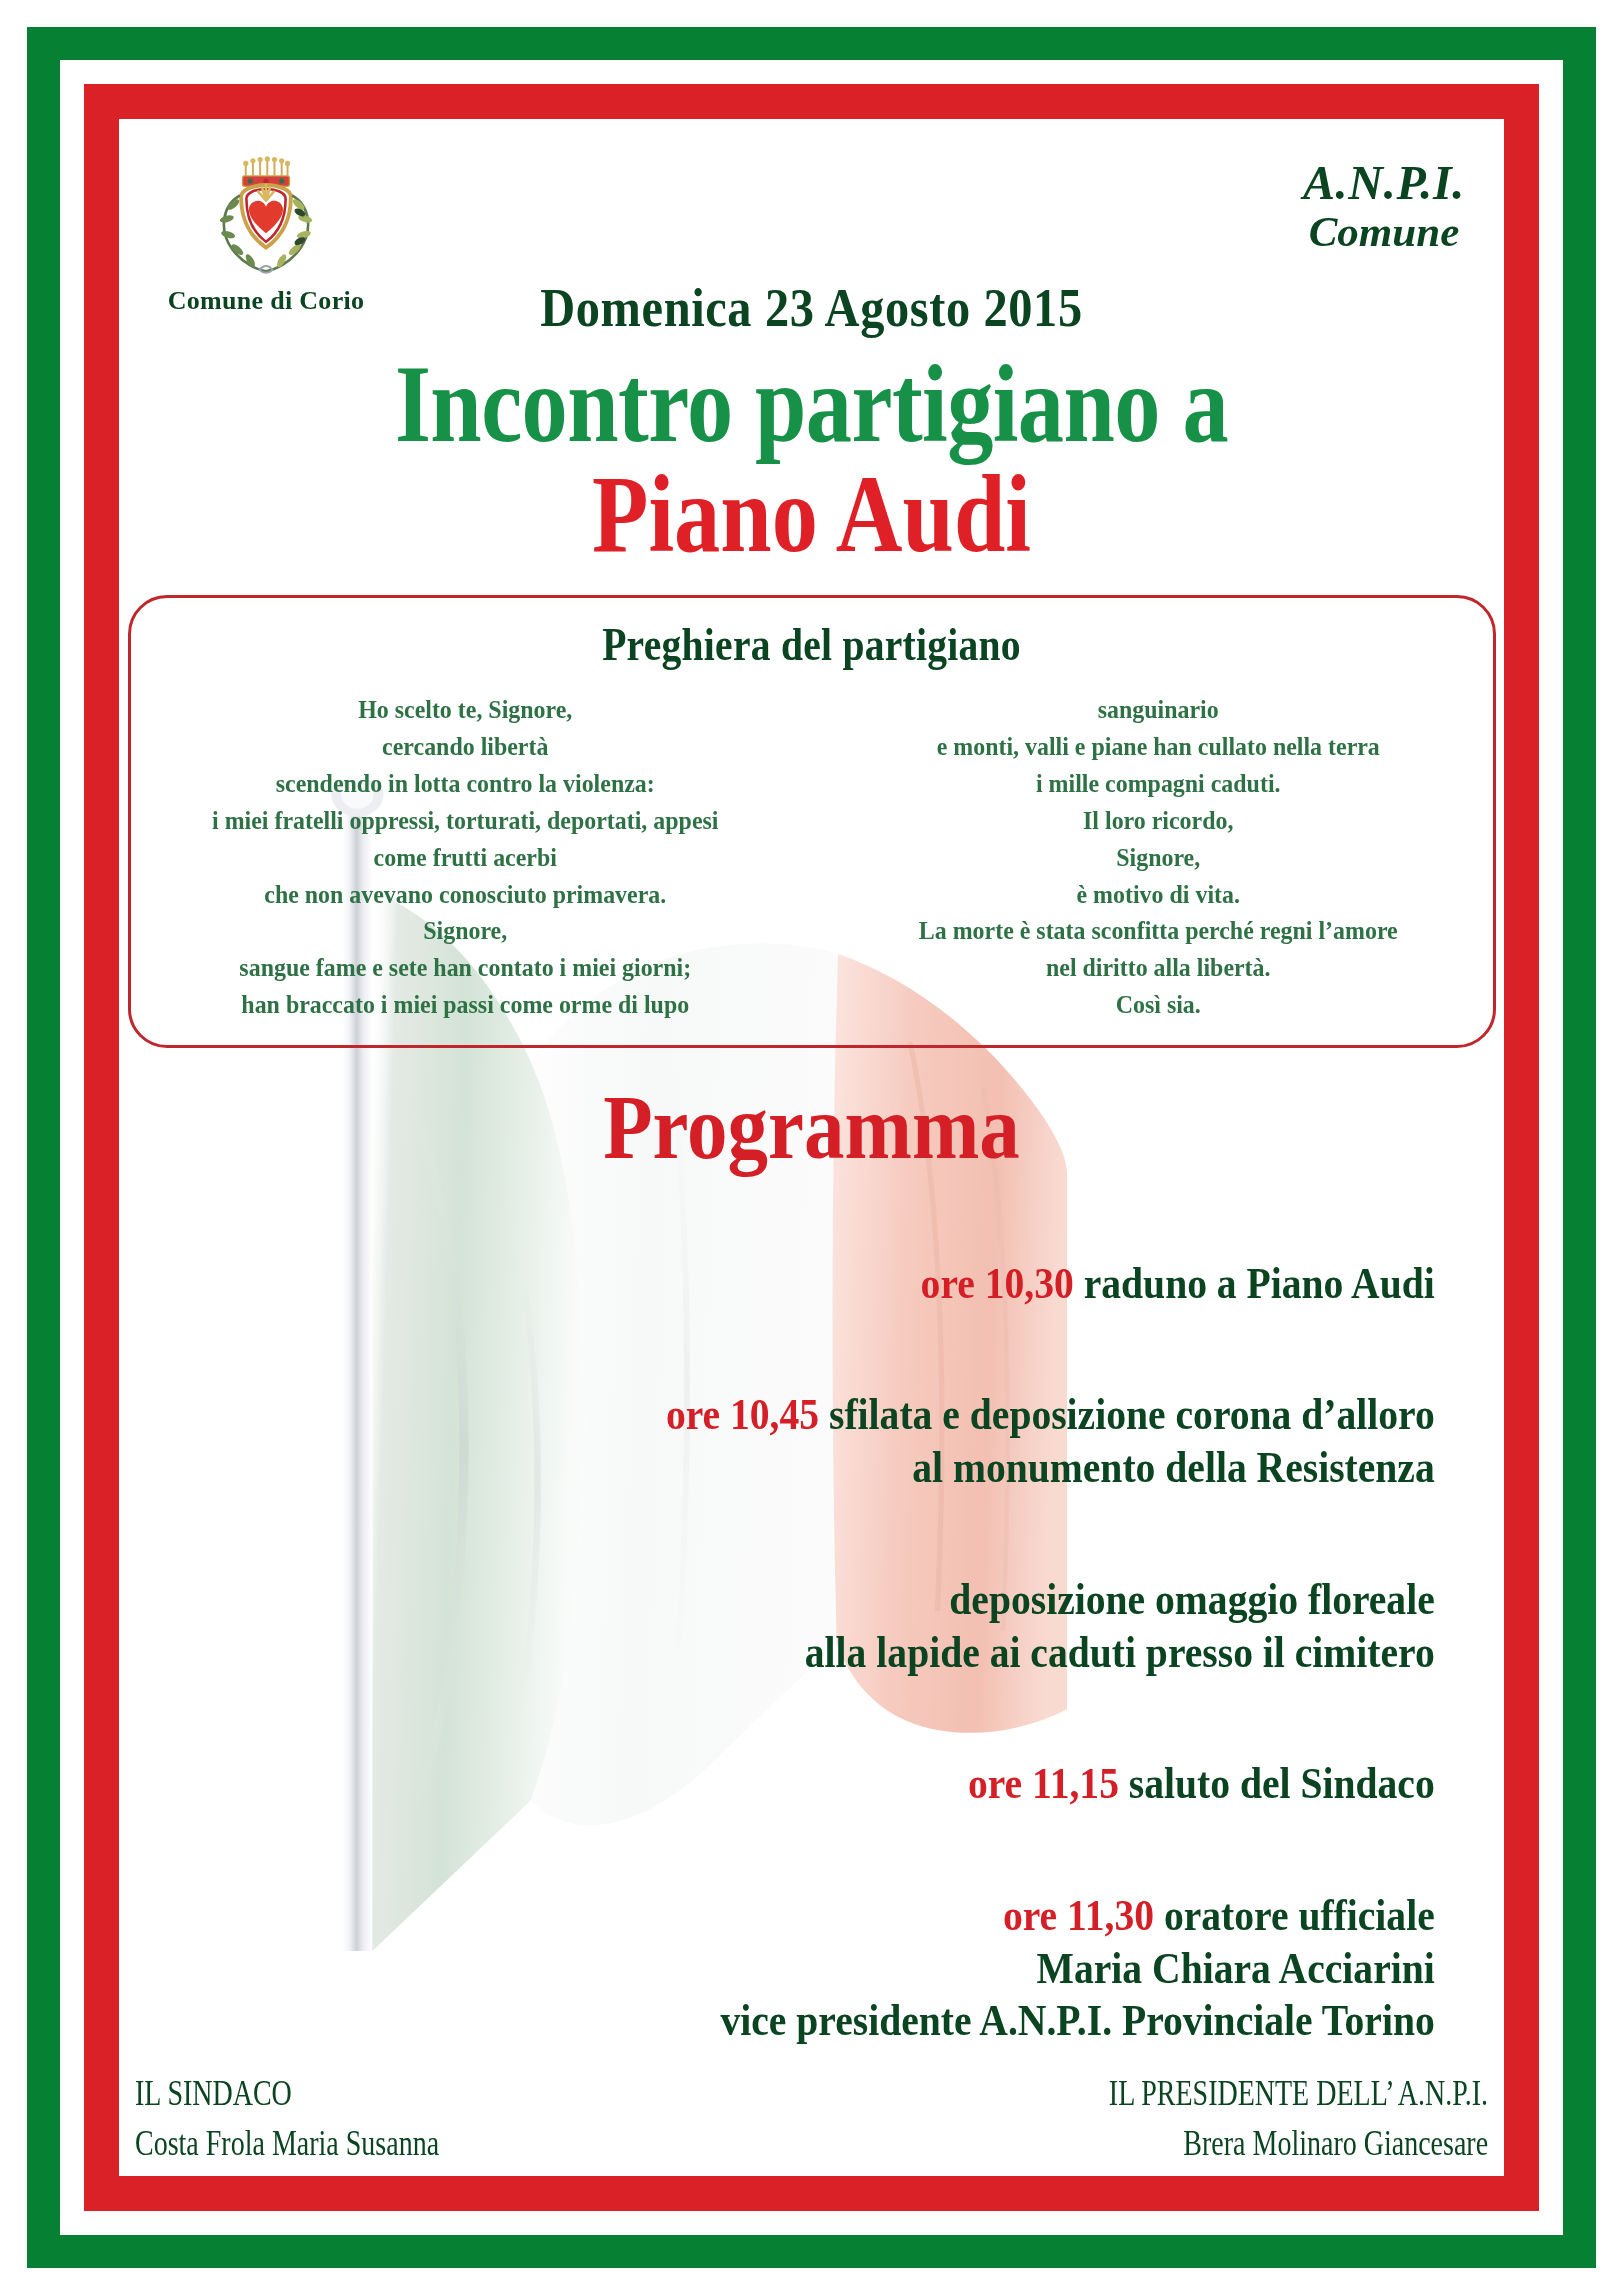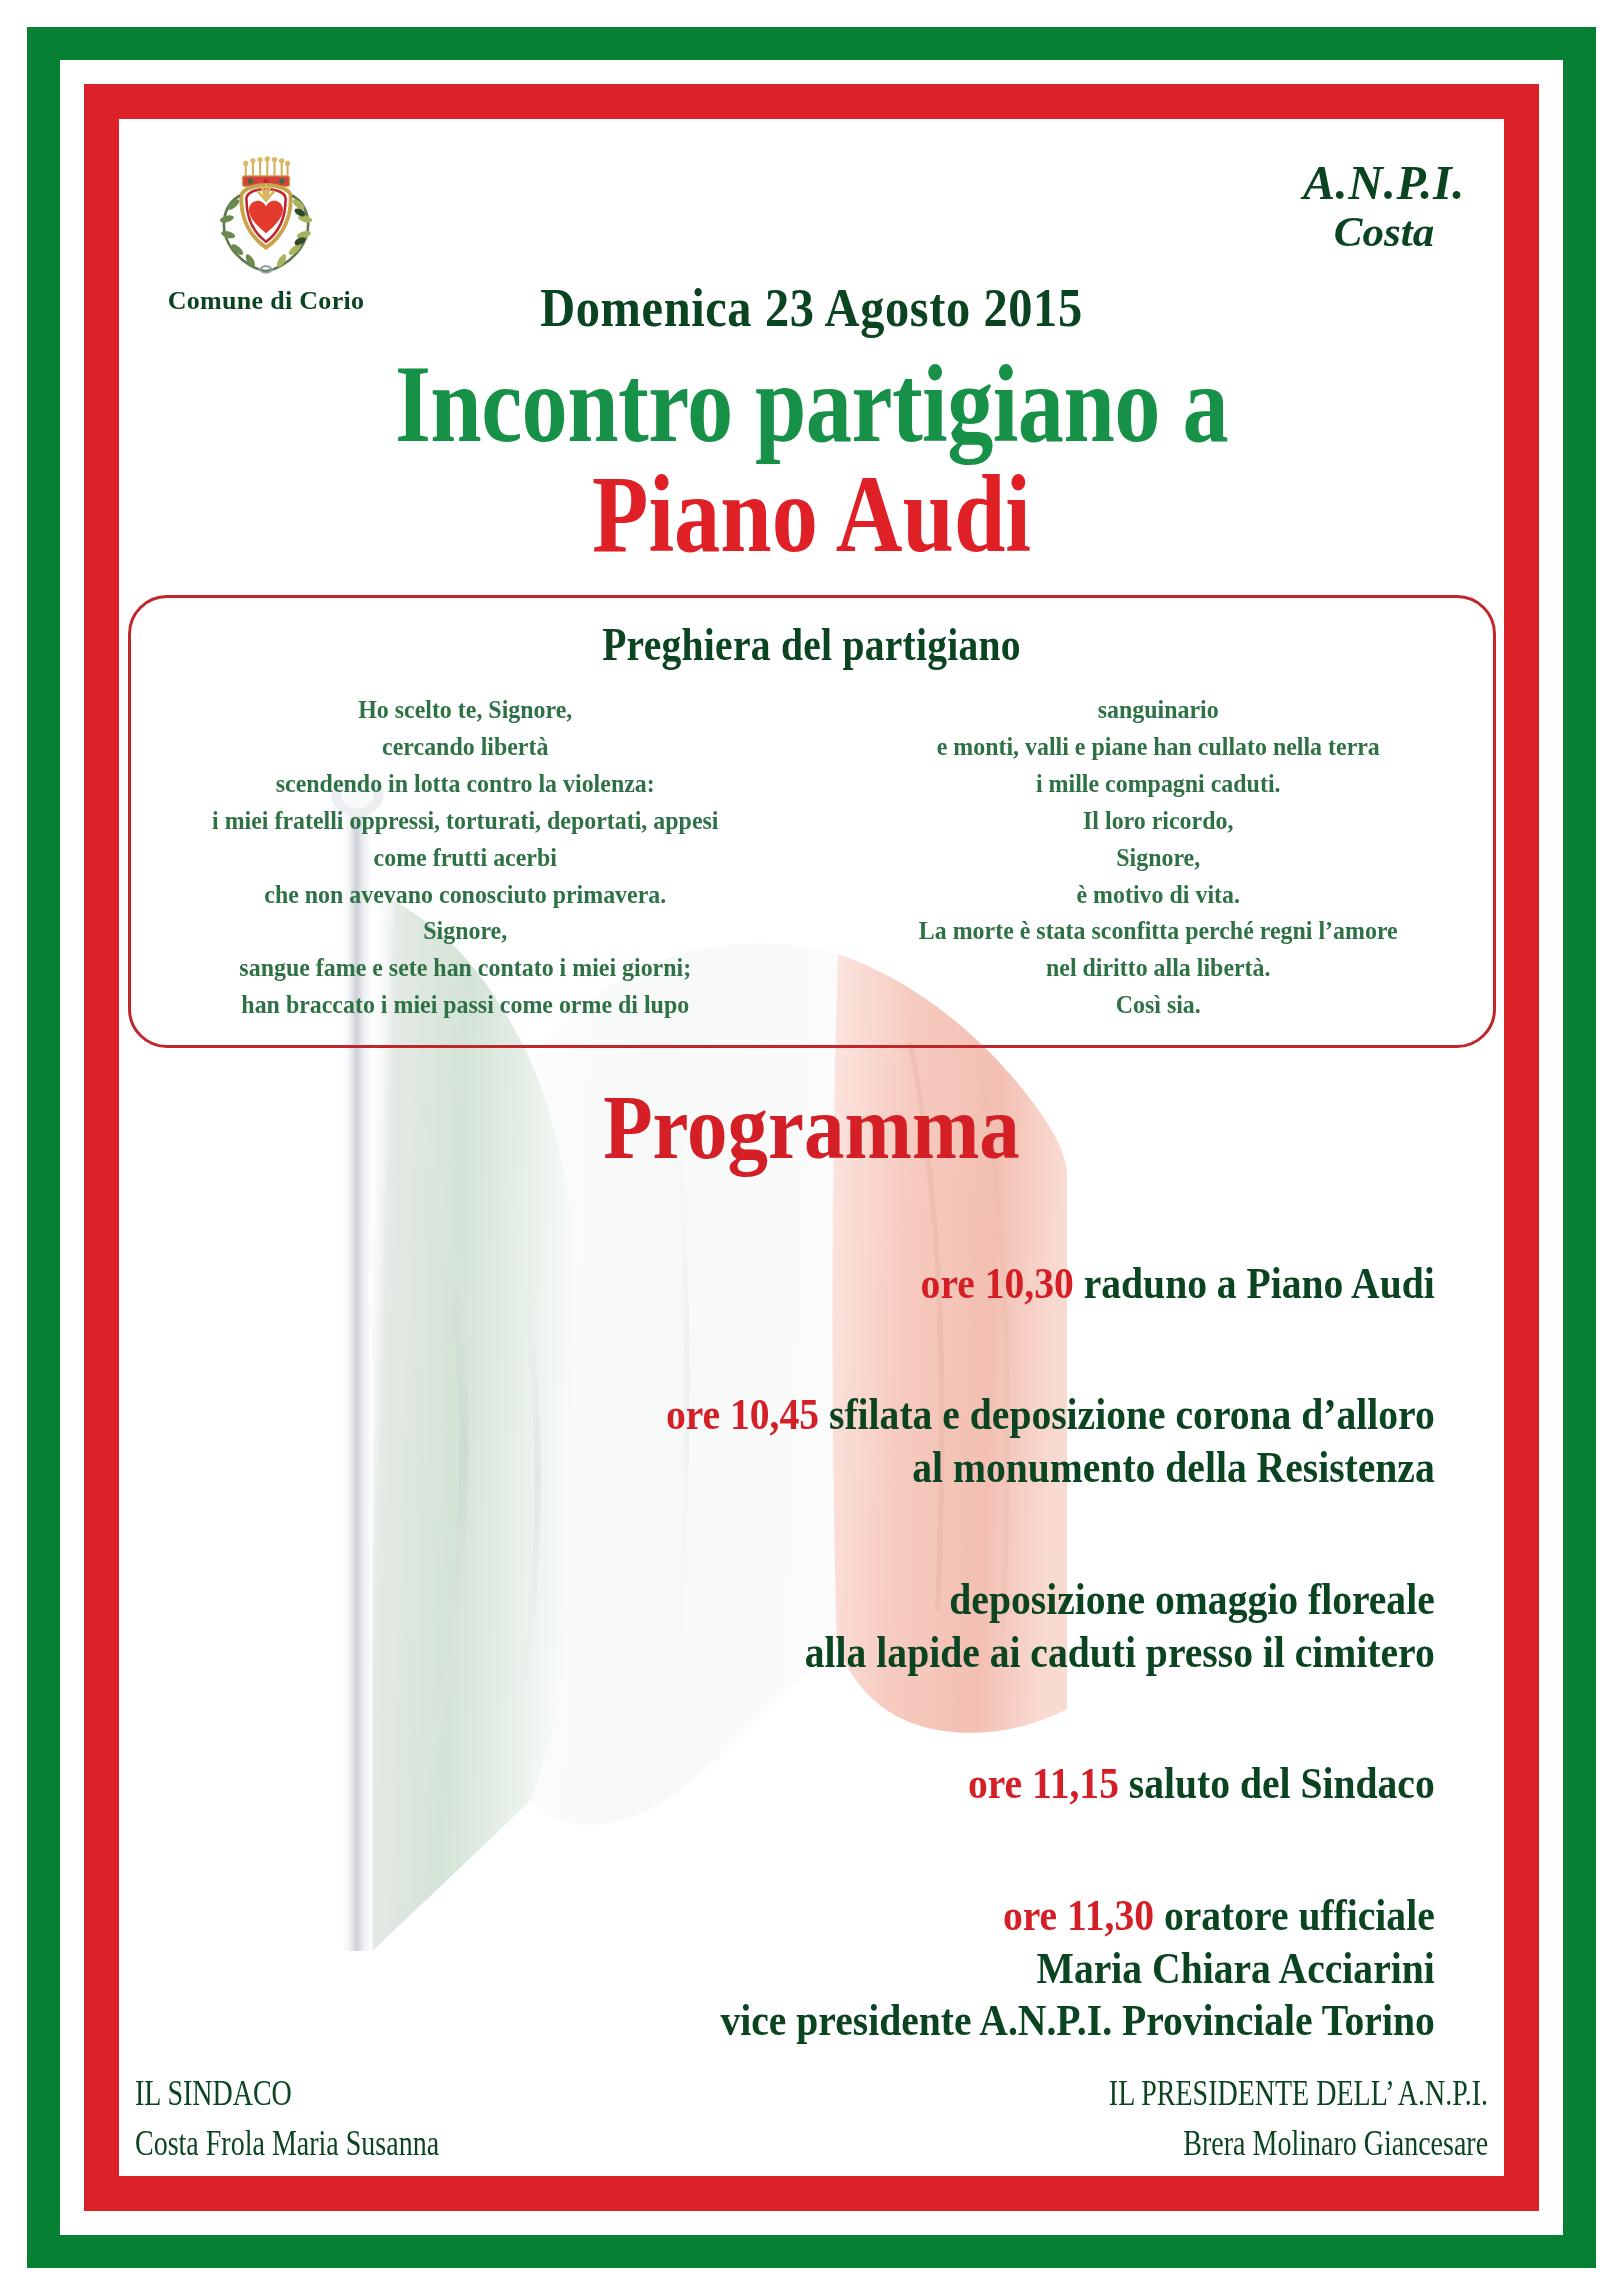--- a/index.html
+++ b/index.html
@@ -319,21 +319,21 @@
           <ellipse cx="150" cy="132" rx="9" ry="5" transform="rotate(-28 150 132)"></ellipse>
         </g>
 
         <path d="M88,176 C94,168 102,168 108,176 C102,182 94,182 88,176 Z" fill="none" stroke="#9aa0b0" stroke-width="3"></path>
       </svg>
       <div class="crest-label">Comune di Corio</div>
     </div>
 
     <div class="anpi">
       <div class="l1">A.N.P.I.</div>
-      <div class="l2">Costa</div>
+      <div class="l2">Comune</div>
     </div>
 
     <div class="date-line">Domenica 23 Agosto 2015</div>
     <div class="title-1">Incontro partigiano a</div>
     <div class="title-2">Piano Audi</div>
 
     <div class="prayer-box"></div>
     <div class="prayer-title">Preghiera del partigiano</div>
     <div class="prayer-cols">
       <div class="prayer-col l">Ho scelto te, Signore,

